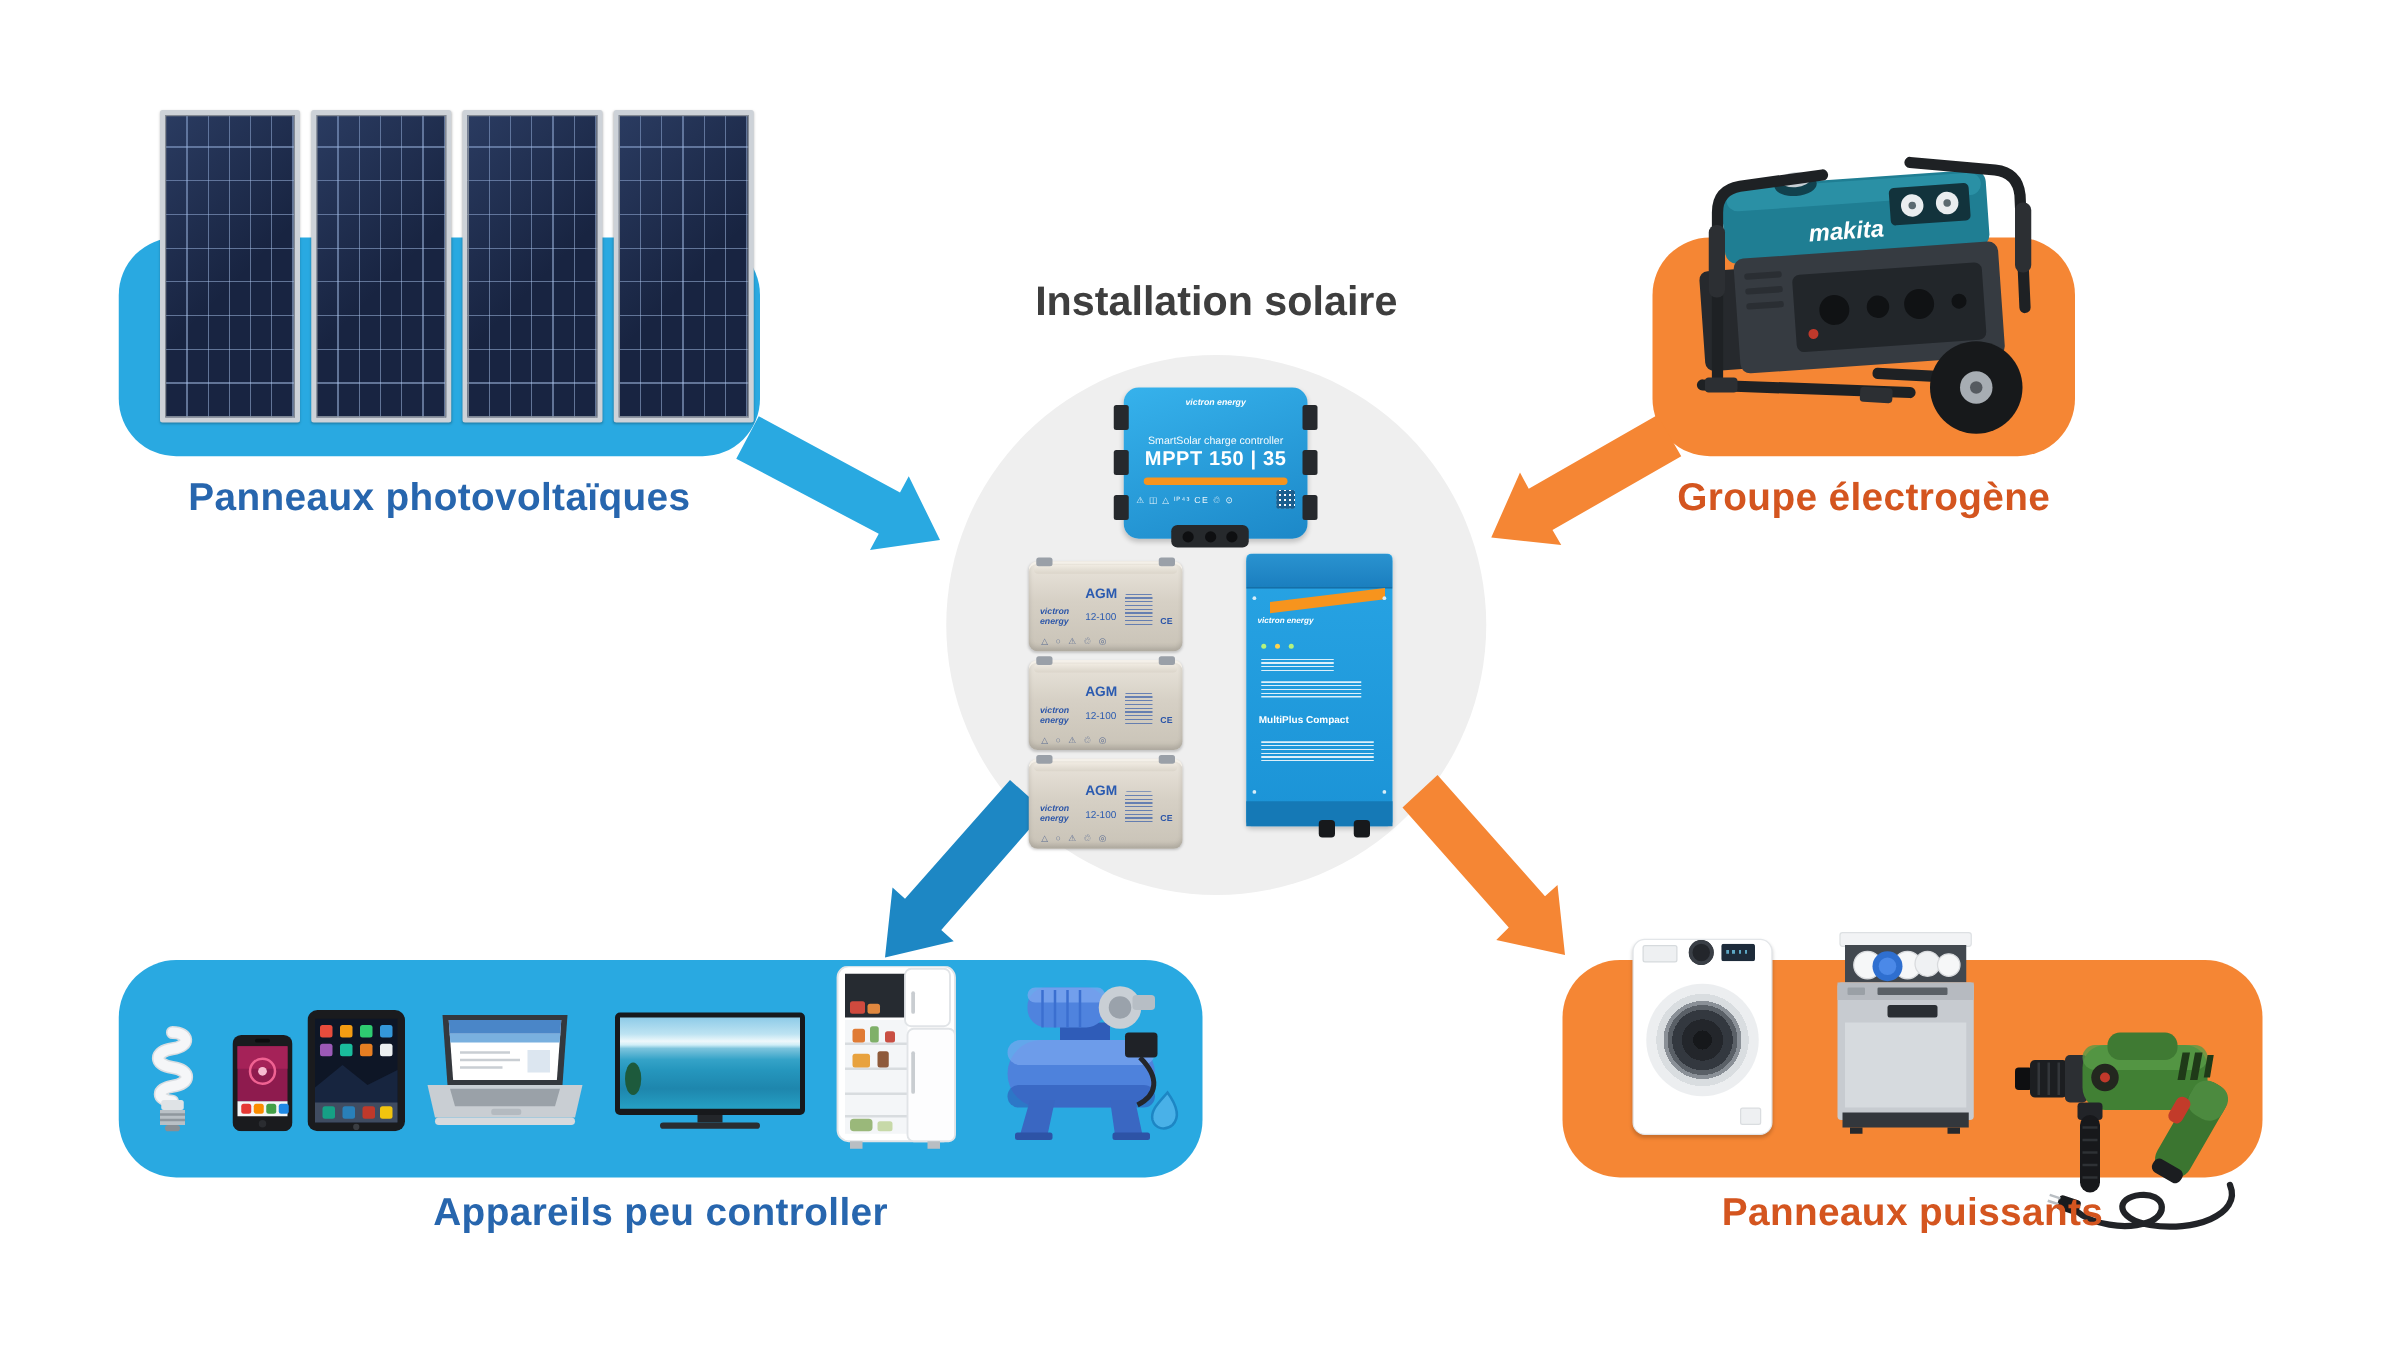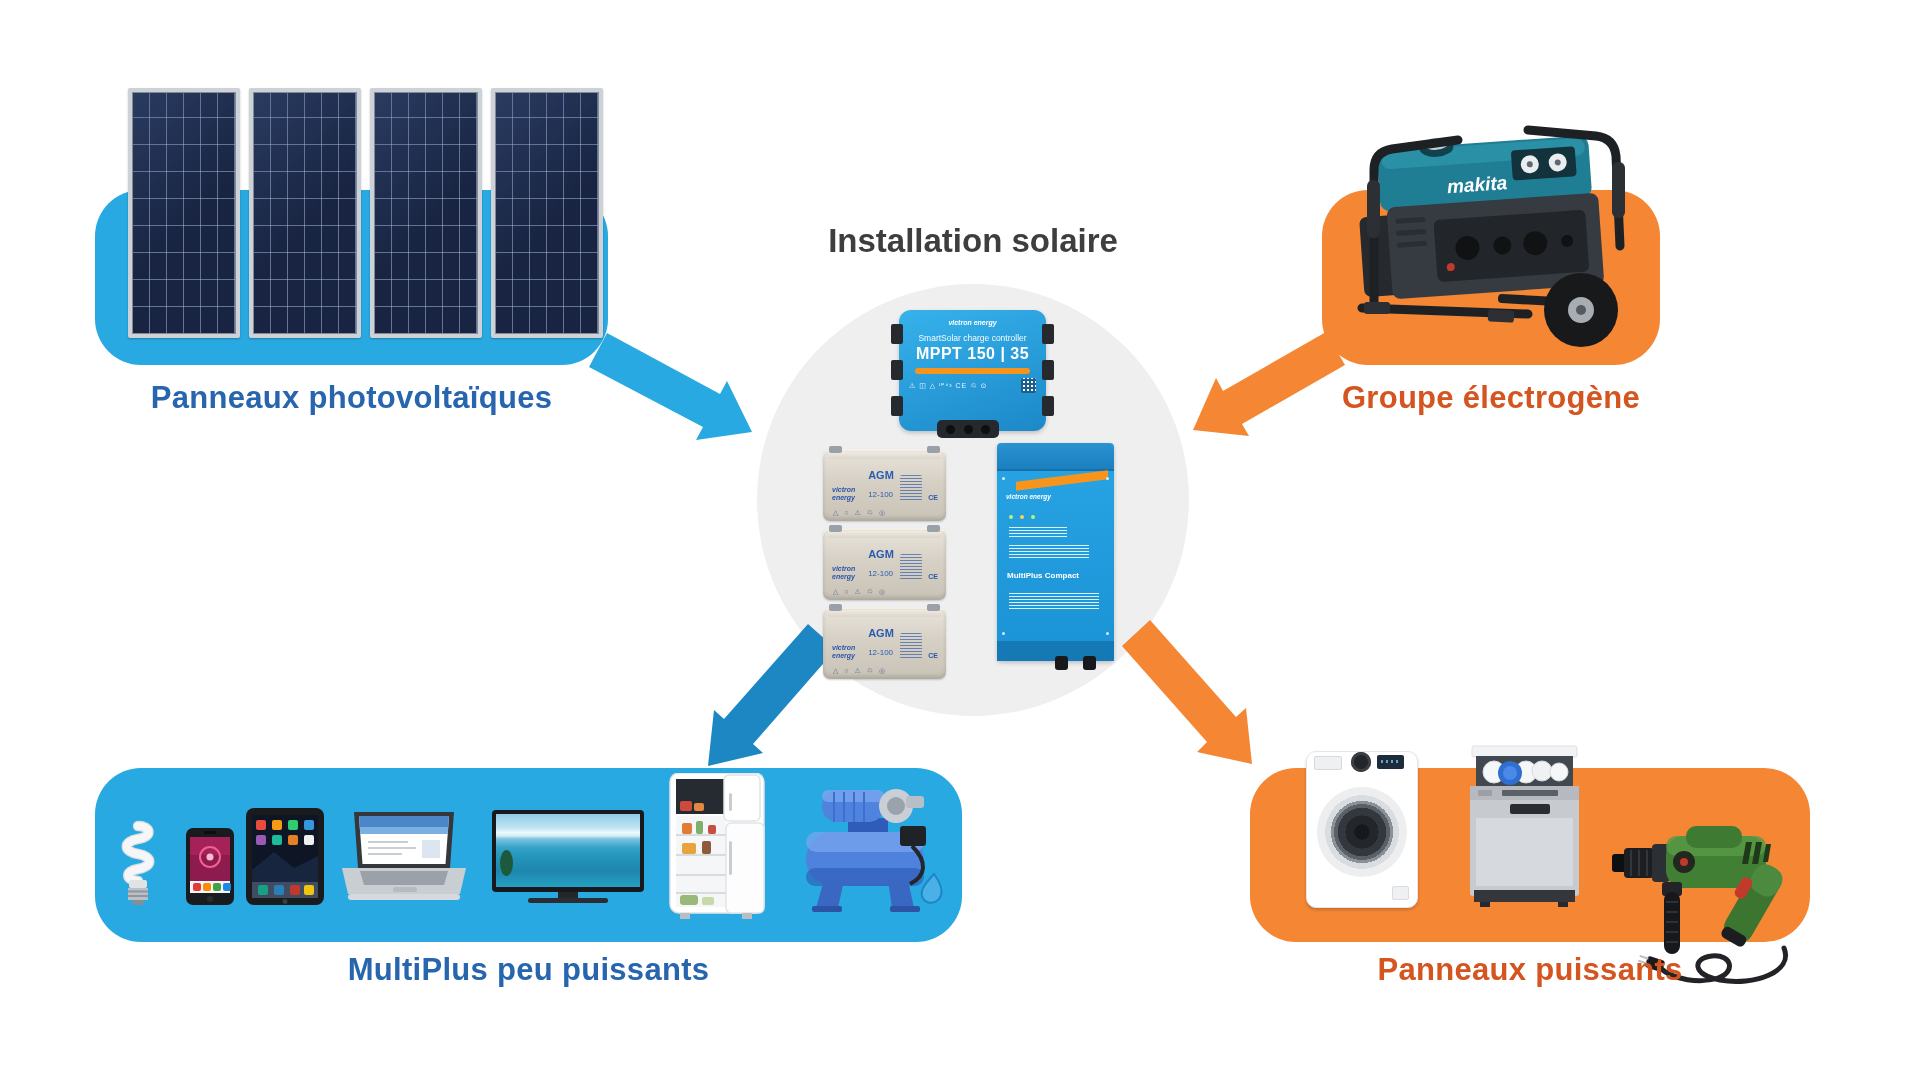--- a/index.html
+++ b/index.html
@@ -46,21 +46,21 @@
     background-image:repeating-linear-gradient(180deg,rgba(43,85,168,.65) 0 1px,transparent 1px 3px);}
   .bat-icons{position:absolute;left:10px;bottom:4px;font-size:7px;color:#5B6D93;letter-spacing:2px;}
   .bat-ce{font-size:7px;color:#2B55A8;font-weight:bold;}
 
   
   #controller{position:absolute;left:899px;top:310px;width:147px;height:121px;border-radius:12px;
     background:linear-gradient(160deg,#36B2EC 0%,#1C88C8 100%);
     box-shadow:0 2px 4px rgba(0,0,0,.2);color:#fff;text-align:center;}
   #controller .fin{position:absolute;width:12px;height:20px;background:#26292D;border-radius:2px;}
   #controller .logo-row{margin-top:9px;font-size:7px;font-weight:bold;font-style:italic;}
-  #controller .cc-line1{font-size:8.5px;margin-top:7px;opacity:.95;}
+  #controller .cc-line1{font-size:8.5px;margin-top:21px;opacity:.95;}
   #controller .cc-line2{font-size:16px;font-weight:bold;margin-top:2px;letter-spacing:.5px;}
   #controller .orange-bar{width:78%;height:6px;background:#F7941D;border-radius:3px;margin:5px auto 0;}
   #controller .cert-row{display:flex;justify-content:space-between;align-items:center;padding:4px 10px 0;}
   #controller .certs{font-size:7px;letter-spacing:1px;opacity:.9;}
   #controller .qr{width:15px;height:15px;background-color:#fff;border-radius:2px;
     background-image:repeating-linear-gradient(90deg,#1C5F8F 0 2px,transparent 2px 4px),
                      repeating-linear-gradient(0deg,#1C5F8F 0 2px,transparent 2px 4px);}
   #controller .terminal{position:absolute;left:38px;bottom:-7px;width:62px;height:18px;border-radius:5px;
     background:#26292C;display:flex;justify-content:space-evenly;align-items:center;}
   #controller .terminal i{width:9px;height:9px;border-radius:50%;background:#0E0F11;}
@@ -378,21 +378,21 @@
         <line x1="64" y1="12" x2="64" y2="42"></line>
     </g>
     <circle cx="96" cy="26" r="17" fill="#C9CFD5"></circle>
     <circle cx="96" cy="26" r="9" fill="#9AA2AB"></circle>
     <rect x="106" y="16" width="18" height="12" rx="3" fill="#B7BEC5"></rect>
     <rect x="100" y="46" width="26" height="20" rx="3" fill="#1F2227"></rect>
     <path d="M112,66 C128,82 126,96 110,104" stroke="#23262B" stroke-width="4" fill="none"></path>
     <path d="M134,94 C142,105 144,114 138,120 C132,125 124,123 122,116 C120,108 128,101 134,94 Z" fill="#49B1E8" stroke="#1D86C4" stroke-width="2"></path>
   </svg>
 
-  <div class="section-label blue" style="left:95px;top:952px;width:867px;">MultiPlus peu puissants</div>
+  <div class="section-label blue" style="left:95px;top:952px;width:867px;">Appareils peu controller</div>
 
   <div id="washer">
     <div class="shell"></div>
     <div class="drawer"></div>
     <div class="knob"></div>
     <div class="display"></div>
     <div class="door"></div>
     <div class="filter"></div>
   </div>
 

